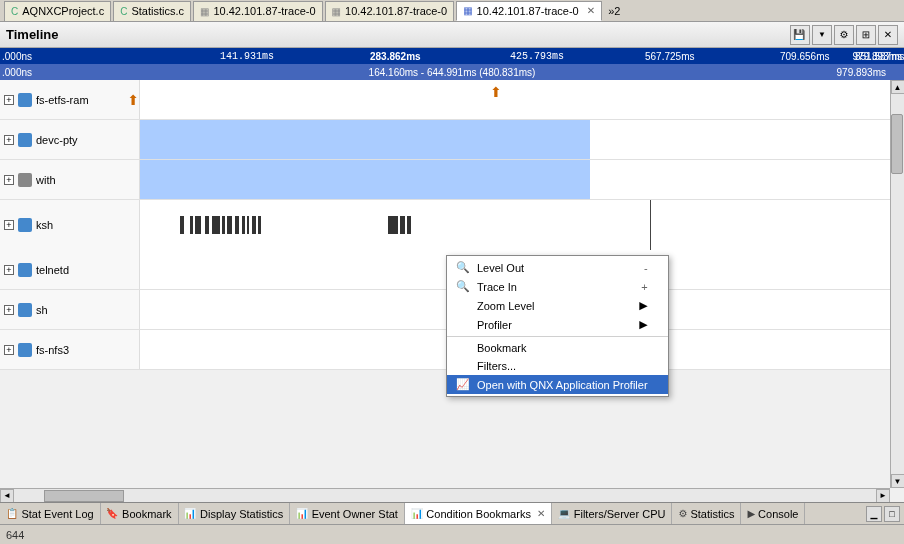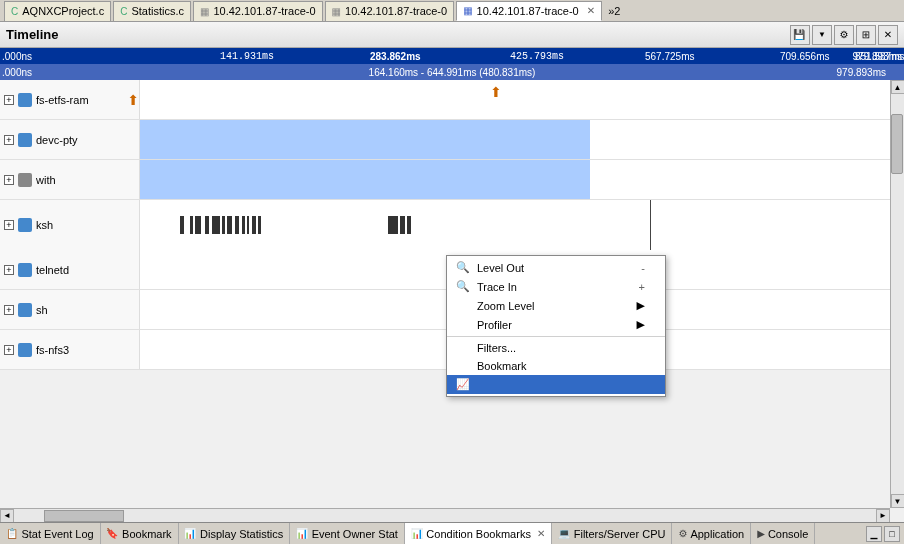--- a/index.html
+++ b/index.html
@@ -322,32 +322,35 @@
       <span style="font-size:10px; color:#4466cc;">📊</span>
       <span>Condition Bookmarks</span>
       <span style="font-size:10px; color:#666; margin-left:3px;">✕</span>
     </div>
     <div class="bottom-tab">
       <span style="font-size:10px; color:#444;">💻</span>
       <span>Filters/Server CPU</span>
     </div>
     <div class="bottom-tab">
       <span style="font-size:10px; color:#444;">⚙</span>
-      <span>Application</span>
+      <span>Statistics</span>
     </div>
     <div class="bottom-tab">
       <span style="font-size:10px; color:#444;">▶</span>
       <span>Console</span>
     </div>
     <div style="margin-left:auto; display:flex; align-items:center; gap:2px; padding-right:4px;">
       <div style="width:16px; height:16px; border:1px solid #999; background:#e0e0e0; display:flex; align-items:center; justify-content:center; font-size:9px; cursor:pointer;">▁</div>
       <div style="width:16px; height:16px; border:1px solid #999; background:#e0e0e0; display:flex; align-items:center; justify-content:center; font-size:9px; cursor:pointer;">□</div>
     </div>
   </div>
 
+  <div class="status-bar">
+    <span class="status-item">644</span>
+  </div>
 
 </div>
 
 <div class="context-menu" style="top: 255px; left: 446px;">
 
   <div class="menu-item">
     <span style="width:16px; text-align:center; font-size:11px;">🔍</span>
     <span>Level Out</span>
     <span class="shortcut">-</span>
   </div>
@@ -362,23 +365,24 @@
     <span class="menu-arrow">▶</span>
   </div>
   <div class="menu-item">
     <span style="width:16px;"></span>
     <span>Profiler</span>
     <span class="menu-arrow">▶</span>
   </div>
   <div class="menu-separator"></div>
   <div class="menu-item">
     <span style="width:16px;"></span>
+    <span>Bookmark</span>
+  </div>
+  <div class="menu-item">
+    <span style="width:16px;"></span>
     <span>Filters...</span>
-  </div>
-  <div class="menu-item">
-    <span style="width:16px;"></span>
-    <span>Bookmark</span>
   </div>
   <div class="menu-item highlighted">
     <span style="width:16px; text-align:center; font-size:11px; color:#adf;">📈</span>
+    <span>Open with QNX Application Profiler</span>
   </div>
 
 </div>
 
 </body></html>

